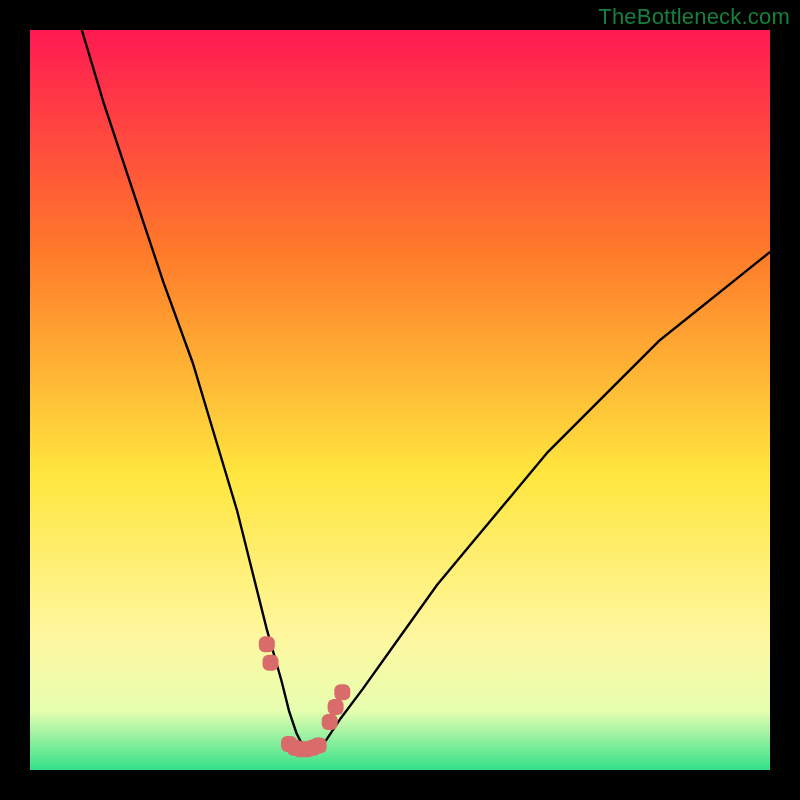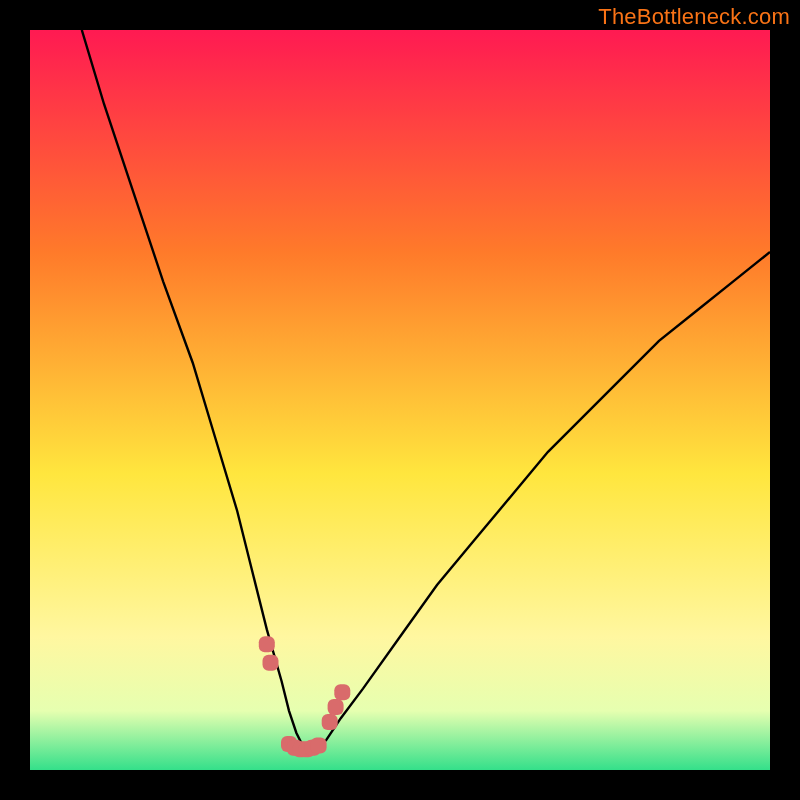--- a/index.html
+++ b/index.html
@@ -25,21 +25,21 @@
     width: 740px;
     height: 740px;
   }
   .watermark {
     position: absolute;
     top: 4px;
     right: 10px;
     font-family: Arial, Helvetica, sans-serif;
     font-size: 22px;
     font-weight: 500;
-    color: #f97316;
+    color: #15803d;
     letter-spacing: 0.2px;
   }
   svg {
     display: block;
   }
 </style>
 </head>
 <body>
 <div class="frame">
 

